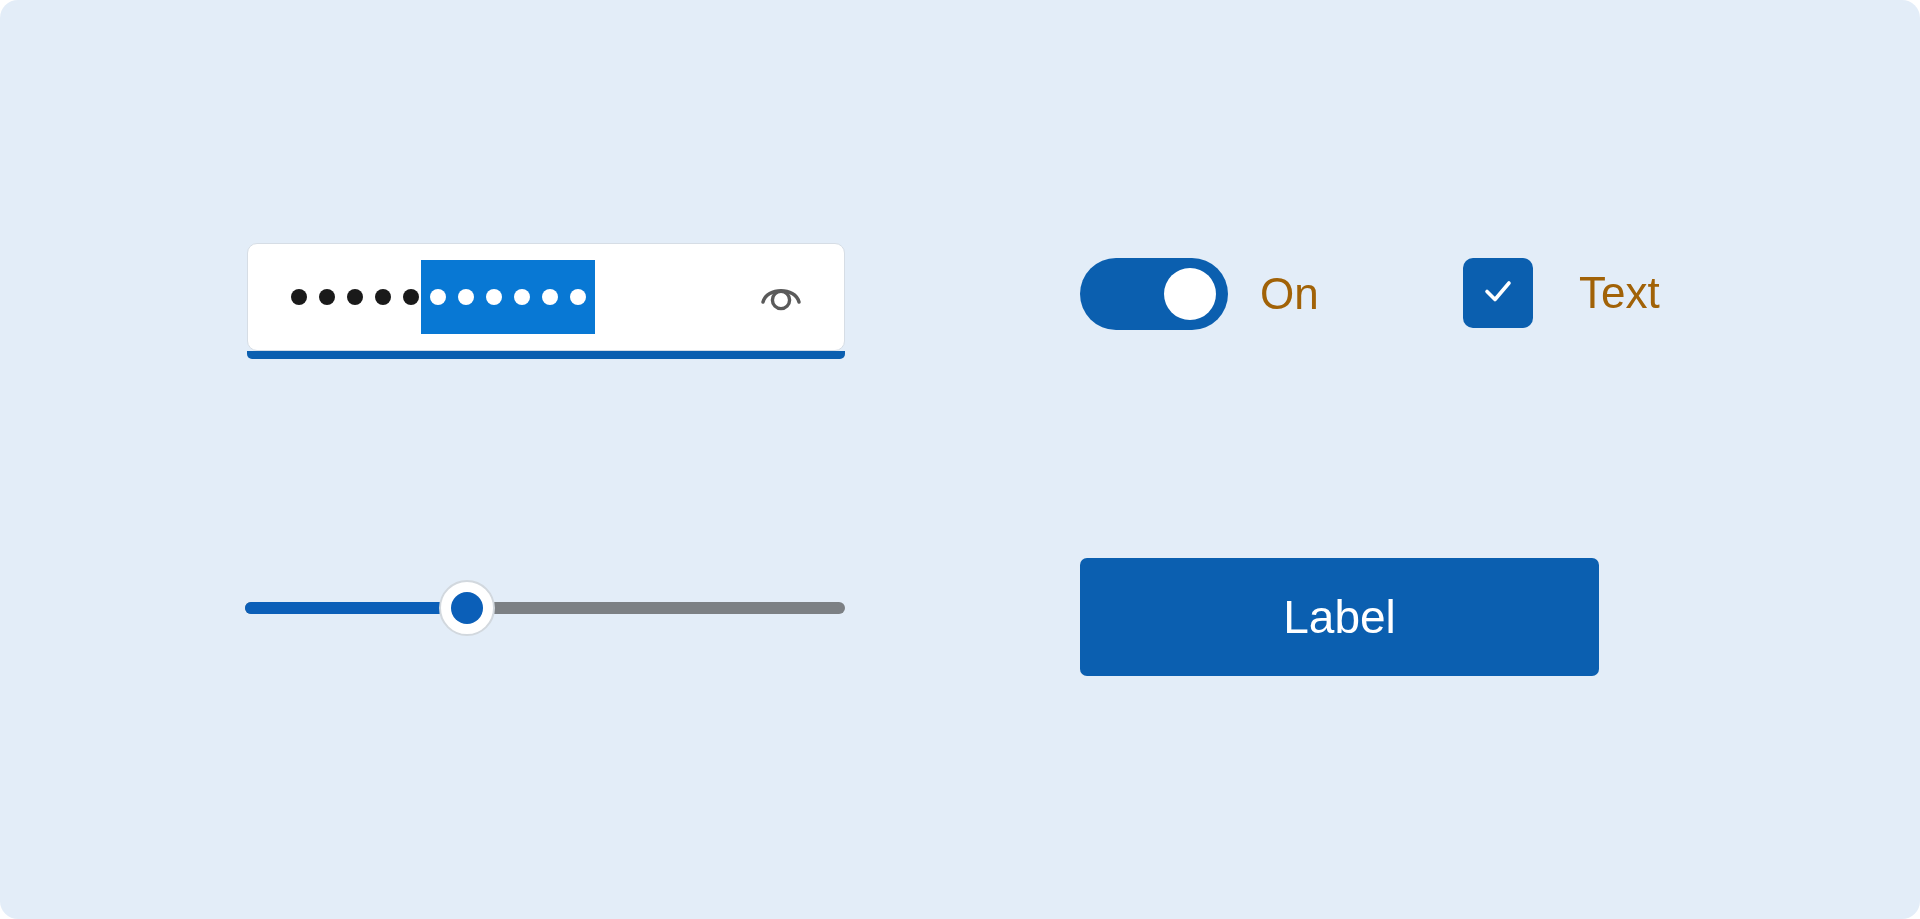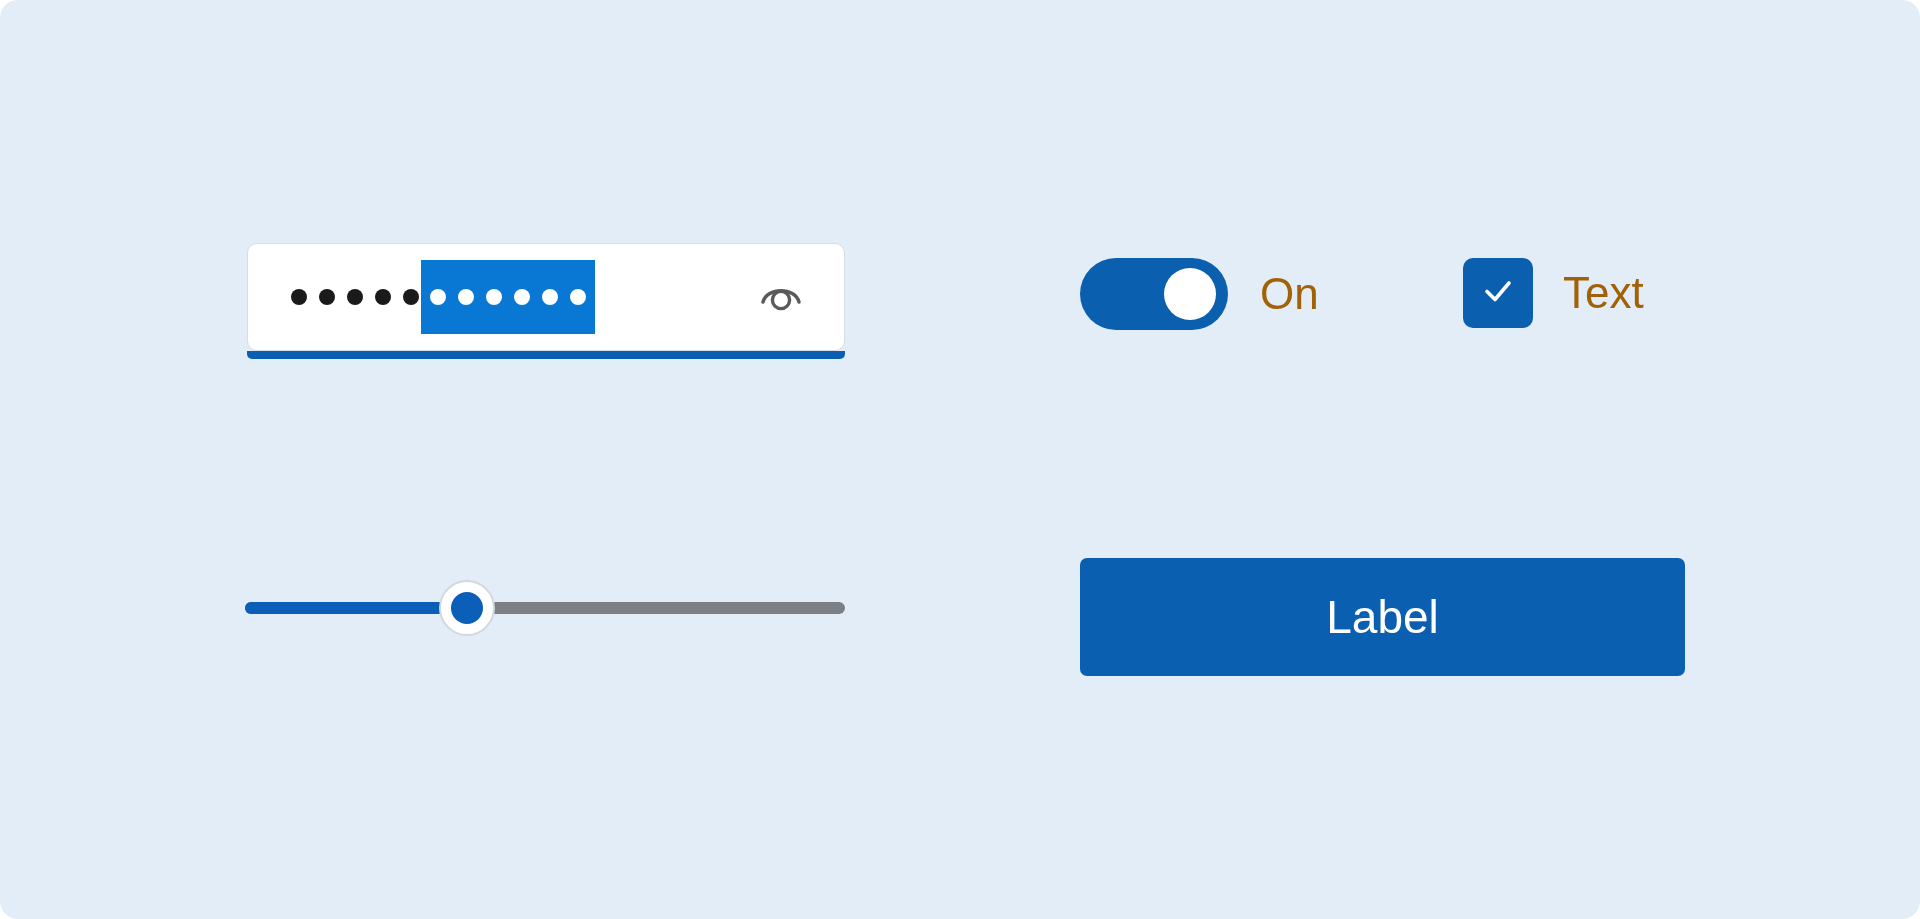--- a/index.html
+++ b/index.html
@@ -130,21 +130,21 @@
     white-space: nowrap;
   }
 
   
   .check-row {
     position: absolute;
     left: 1463px;
     top: 258px;
     display: flex;
     align-items: center;
-    gap: 30px;
+    gap: 46px;
     justify-content: flex-end;
   }
   .checkbox {
     width: 70px;
     height: 70px;
     border-radius: 10px;
     background: #0b5faf;
     display: flex;
     align-items: center;
     justify-content: center;
@@ -198,21 +198,21 @@
     height: 32px;
     border-radius: 50%;
     background: #0b5fb8;
   }
 
   
   .primary-btn {
     position: absolute;
     left: 1080px;
     top: 558px;
-    width: 605px;
+    width: 519px;
     height: 118px;
     background: #0b5fb0;
     color: #ffffff;
     border: none;
     border-radius: 7px;
     font-family: "Liberation Sans", sans-serif;
     font-size: 46px;
     line-height: 1;
     cursor: pointer;
     padding: 0;

